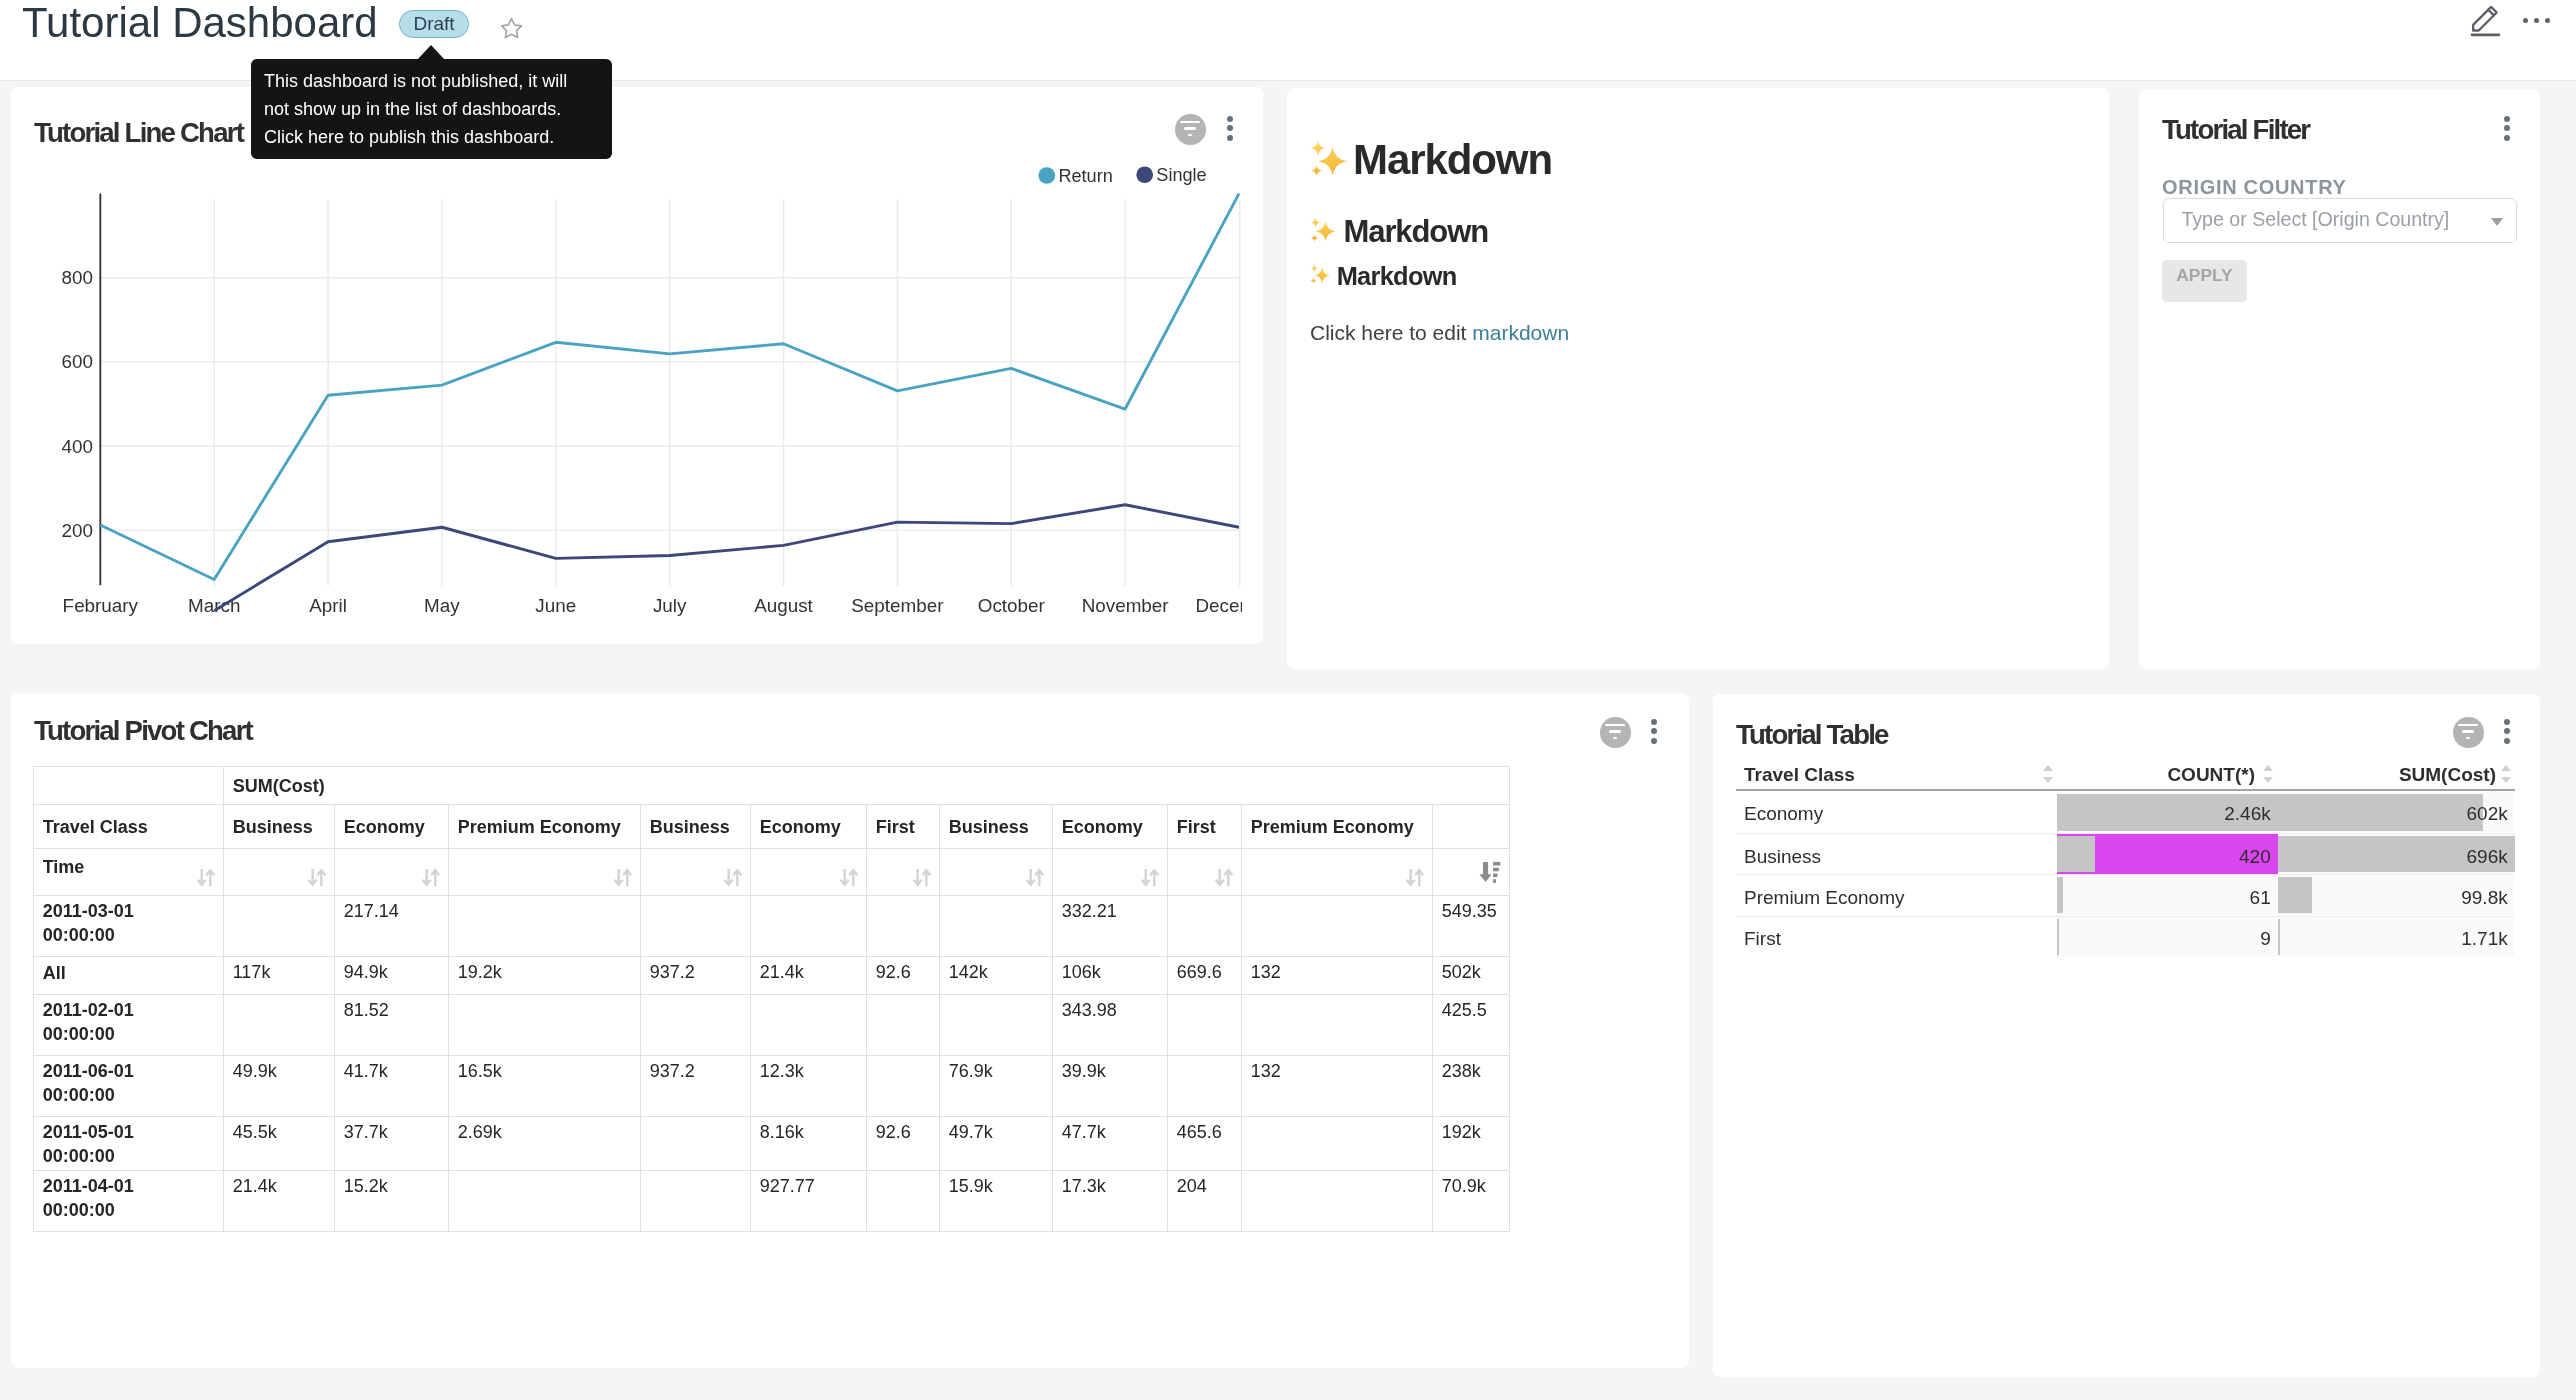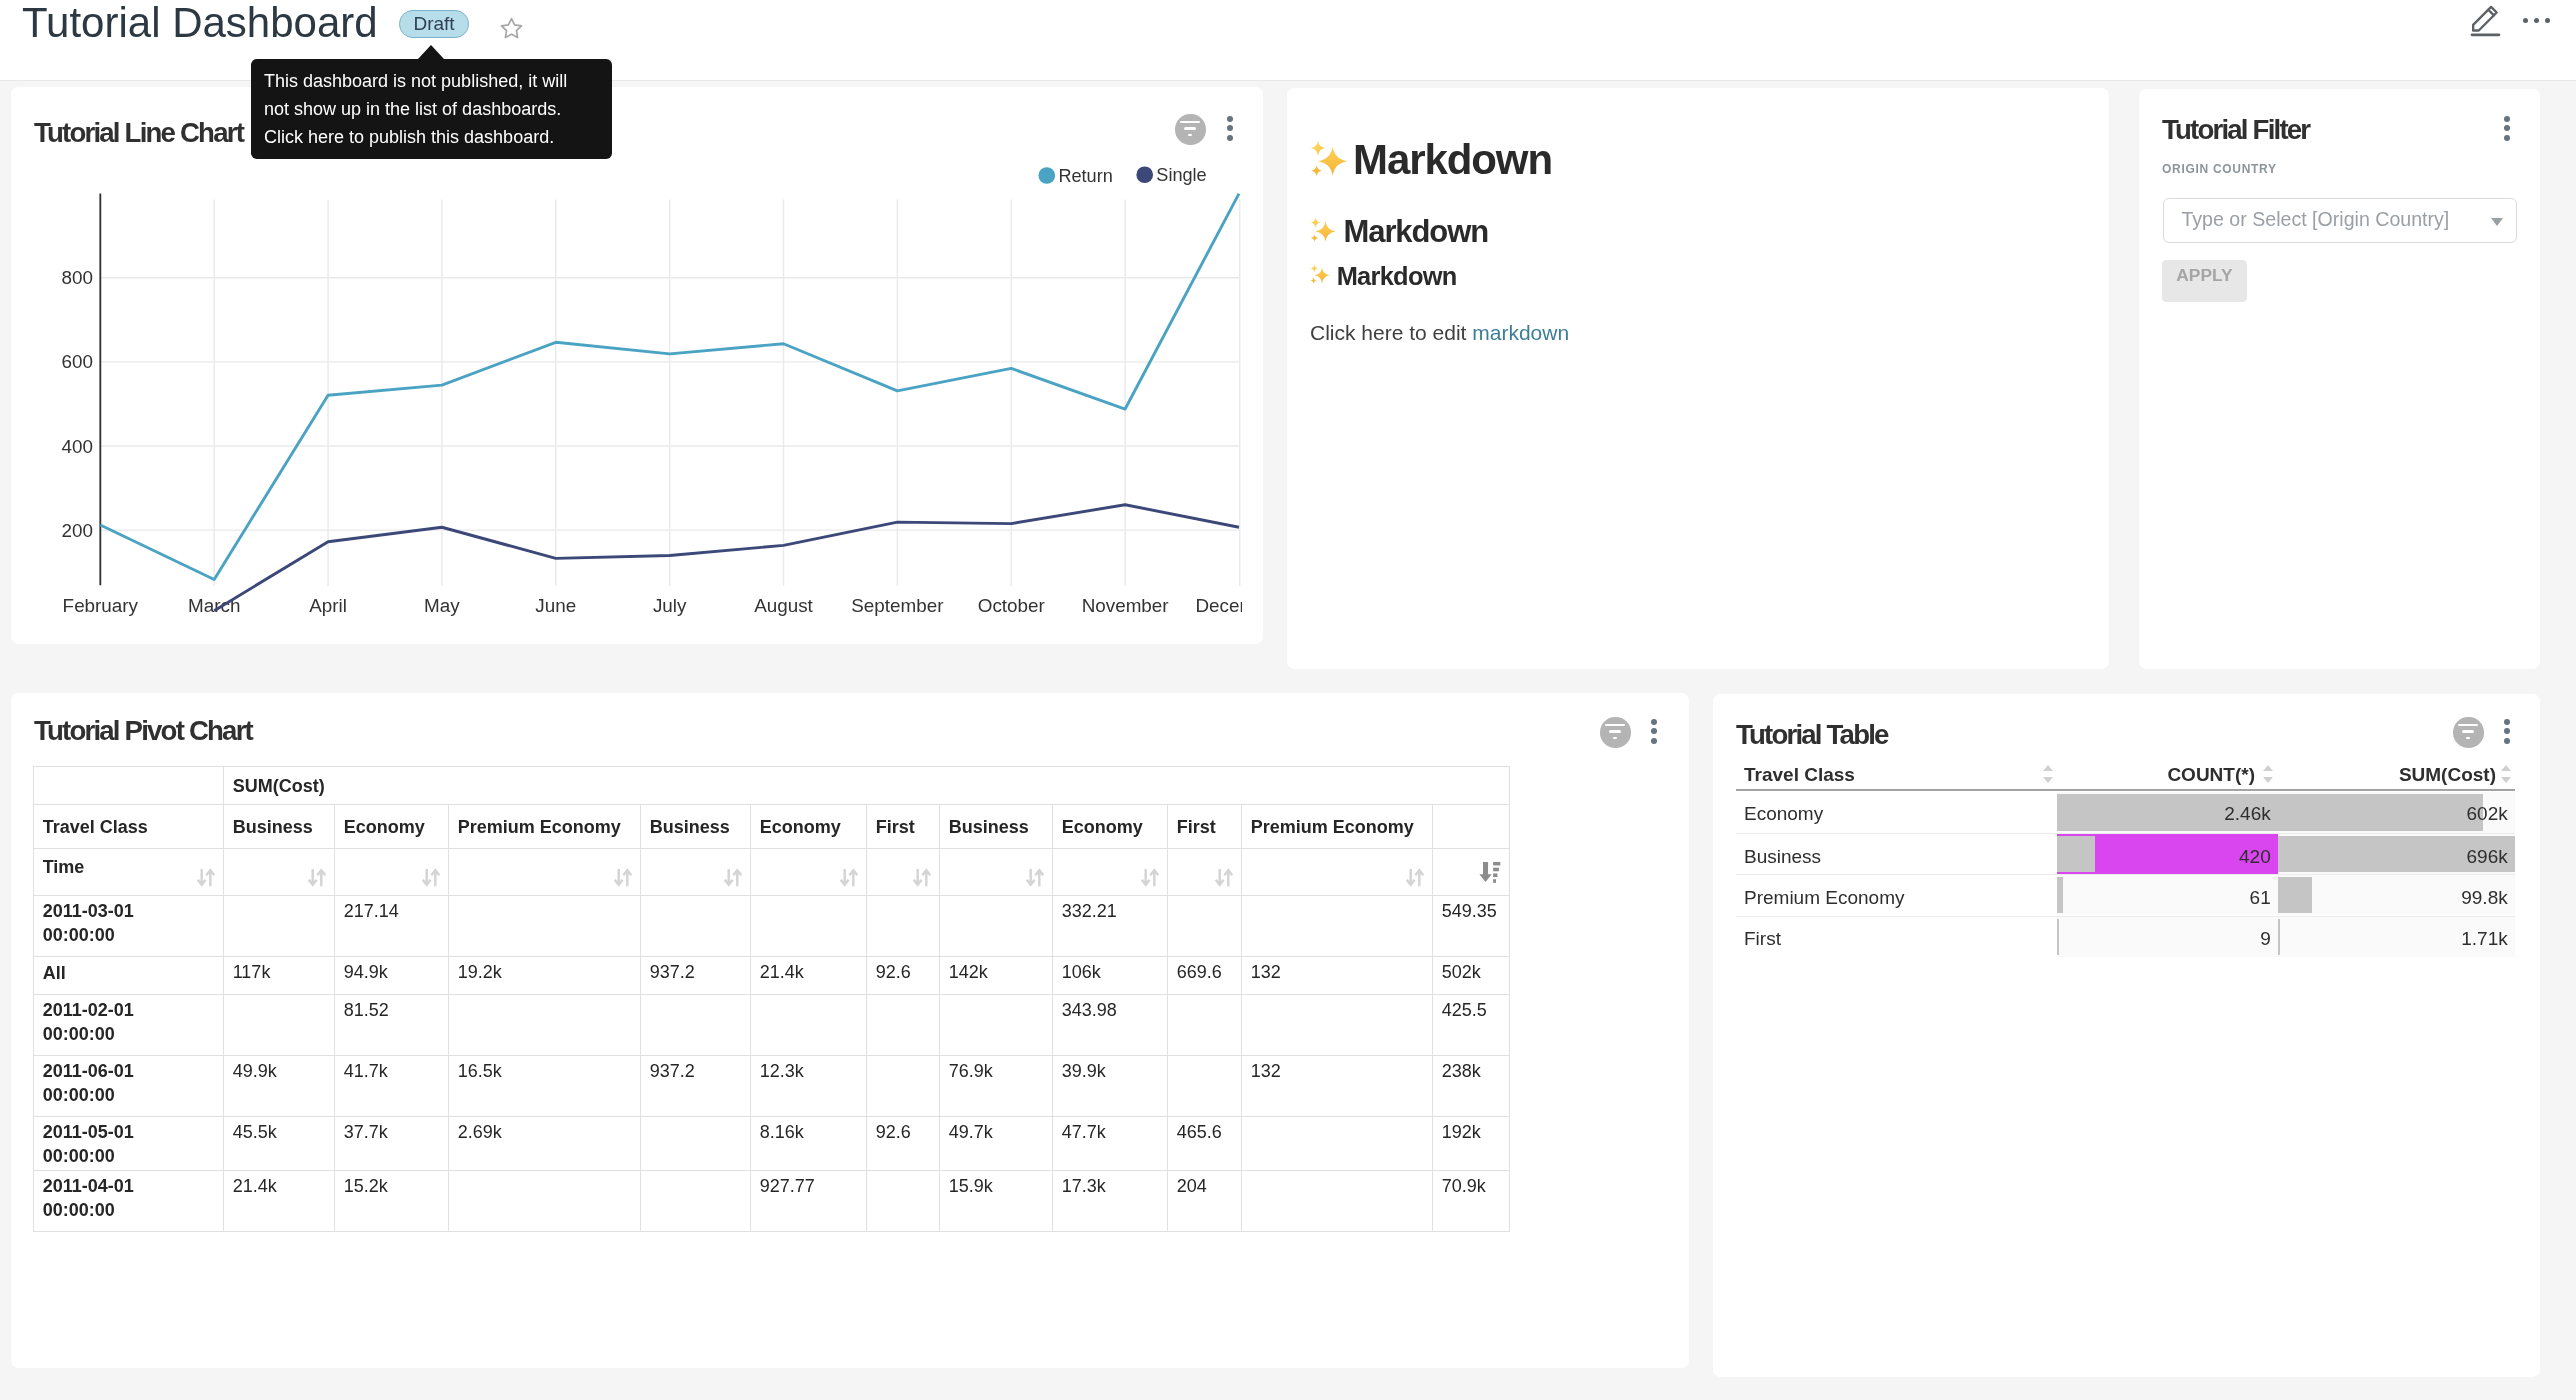--- a/index.html
+++ b/index.html
@@ -140,21 +140,21 @@
   <div style="position:absolute; left:1310px; top:322px; font-size:21px; line-height:1; color:#404040;">Click here to edit <span style="color:#3c7e98;">markdown</span></div>
 </div>
 
 <div class="card" style="left:2139px; top:89px; width:401px; height:580px;"></div>
 <div class="ctitle" style="left:2162px; top:116px;">Tutorial Filter</div>
 <div class="dots" style="left:2503px; top:116px;">
     <i></i>
     <i></i>
     <i></i>
   </div>
-<div style="position:absolute; left:2162px; top:162px; font-size:12px; font-weight:700; letter-spacing:0.7px; color:#8a959c;">ORIGIN COUNTRY</div>
+<div style="position:absolute; left:2162px; top:176px; font-size:20px; font-weight:700; letter-spacing:0.7px; color:#8a959c;">ORIGIN COUNTRY</div>
 <div style="position:absolute; left:2163px; top:198px; width:354px; height:45px; border:1.5px solid #d9d9d9; border-radius:5.8px; background:#fff;">
   <span style="position:absolute; left:17.4px; top:8.7px; font-size:19.6px; color:#9aa0a6;">Type or Select [Origin Country]</span>
   <span style="position:absolute; right:13px; top:19px; border-left:6.5px solid transparent; border-right:6.5px solid transparent; border-top:8px solid #98a0a6;"></span>
 </div>
 <div style="position:absolute; left:2162px; top:260px; width:85px; height:42px; background:#e7e7e7; border-radius:4.4px; color:#a5a5a5; font-size:17.4px; font-weight:700; text-align:center; line-height:30.5px;">APPLY</div>
 
 <div class="card" style="left:11px; top:693px; width:1678px; height:675px;"></div>
 <div class="ctitle" style="left:34px; top:717px;">Tutorial Pivot Chart</div>
 <div class="fcirc" style="left:1600px; top:717px;">
     <i class="a"></i>

